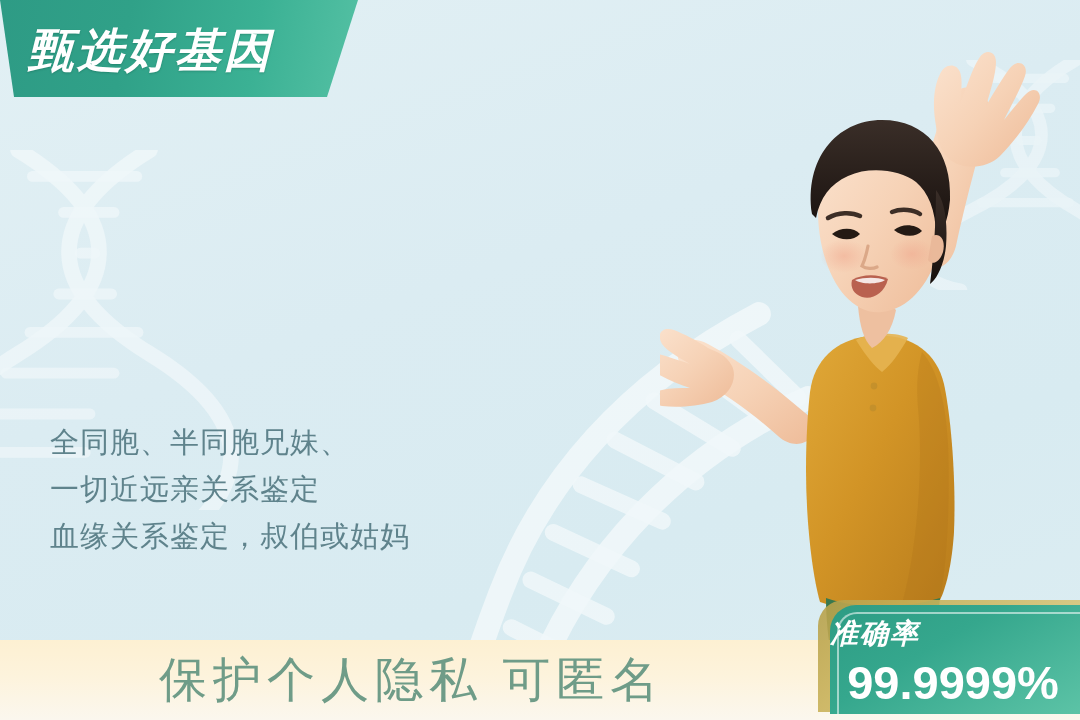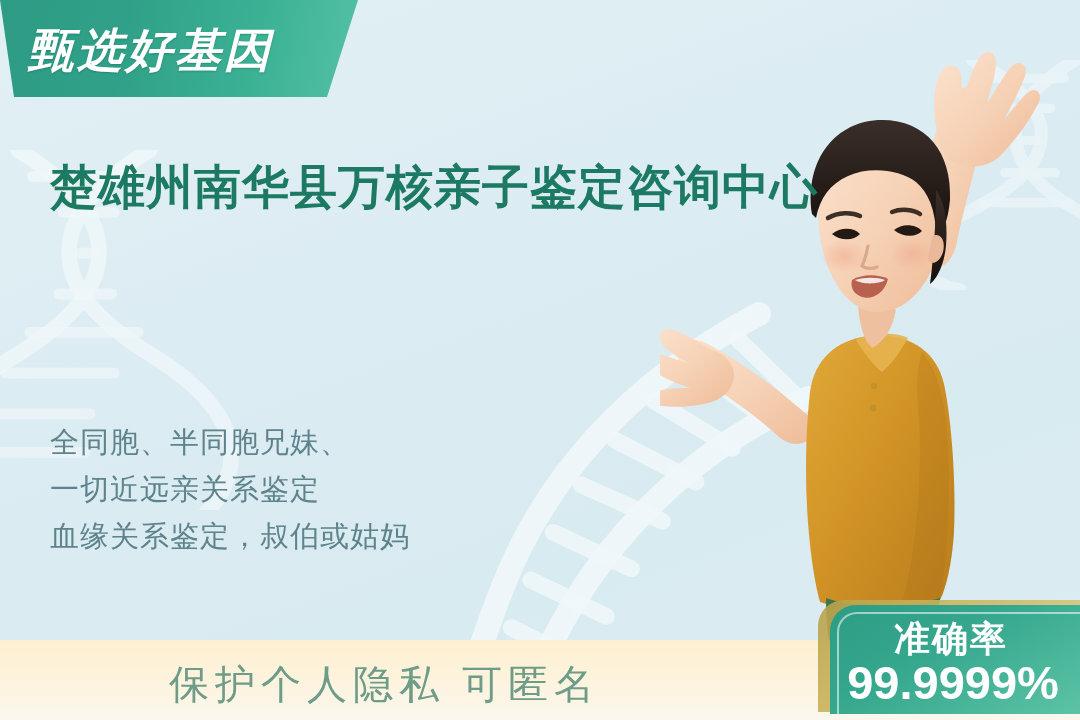--- a/index.html
+++ b/index.html
@@ -53,22 +53,22 @@
     margin-top:42px;
   }
   #desc div{white-space:nowrap;}
 
   
   #footer-band{
     position:absolute;left:0;bottom:0;width:1080px;height:80px;
     background:linear-gradient(180deg,#fdf0d2 0%,#fdf3dc 45%,#fbf7ee 100%);
   }
   #footer-text{
-    position:absolute;left:169px;bottom:8px;
-    font-size:40px;color:#6f9c88;letter-spacing:6px;
+    position:absolute;left:159px;bottom:8px;
+    font-size:48px;color:#6f9c88;letter-spacing:6px;
     white-space:nowrap;
   }
 
   
   #badge-wrap{position:absolute;right:0;bottom:6px;width:272px;height:114px;}
   #badge-back{
     position:absolute;left:10px;top:0;width:262px;height:112px;
     background:linear-gradient(135deg,#b6a04a 0%,#c9b25a 30%,#dcd28e 100%);
     border-top-left-radius:26px;
     opacity:.9;
@@ -78,22 +78,22 @@
     background:linear-gradient(150deg,#2d9c84 0%,#35a78d 40%,#5cc3a6 100%);
     border-top-left-radius:26px;
   }
   #badge-front::after{
     content:"";position:absolute;left:7px;top:7px;right:0;bottom:0;
     border-top:2px solid rgba(255,255,255,.55);
     border-left:2px solid rgba(255,255,255,.55);
     border-top-left-radius:20px;
   }
   #badge-label{
-    position:absolute;left:0;right:8px;top:10px;text-align:center;
-    font-size:36px;font-weight:bold;color:#ffffff;letter-spacing:2px;
+    position:absolute;left:0;right:8px;top:10px;text-align:left;
+    font-size:28px;font-weight:bold;color:#ffffff;letter-spacing:2px;font-style:italic;
   }
   #badge-value{
     position:absolute;left:0;right:4px;top:50px;text-align:center;
     font-size:47px;font-weight:bold;color:#ffffff;letter-spacing:0px;
   }
 </style>
 </head>
 <body>
 
 <div id="banner">
@@ -242,21 +242,20 @@
 
       <path d="M192 240 C202 234 218 234 228 239 C224 254 212 260 202 257 C194 254 190 248 192 240 Z" fill="#b9614f"></path>
       <path d="M195 240 C205 237 217 237 225 240 C220 244 202 245 195 240 Z" fill="#ffffff" opacity=".85"></path>
     </svg>
   </div>
 
   <div id="logo-banner">
   </div>
   <div id="logo-text">甄选好基因</div>
 
-  <div id="title">楚雄州南华县万核亲子鉴定咨询中心</div>
 
   <div id="desc">
     <div>全同胞、半同胞兄妹、</div>
     <div>一切近远亲关系鉴定</div>
     <div>血缘关系鉴定，叔伯或姑妈</div>
   </div>
 
   <div id="footer-band"></div>
   <div id="footer-text">保护个人隐私 可匿名</div>
 

